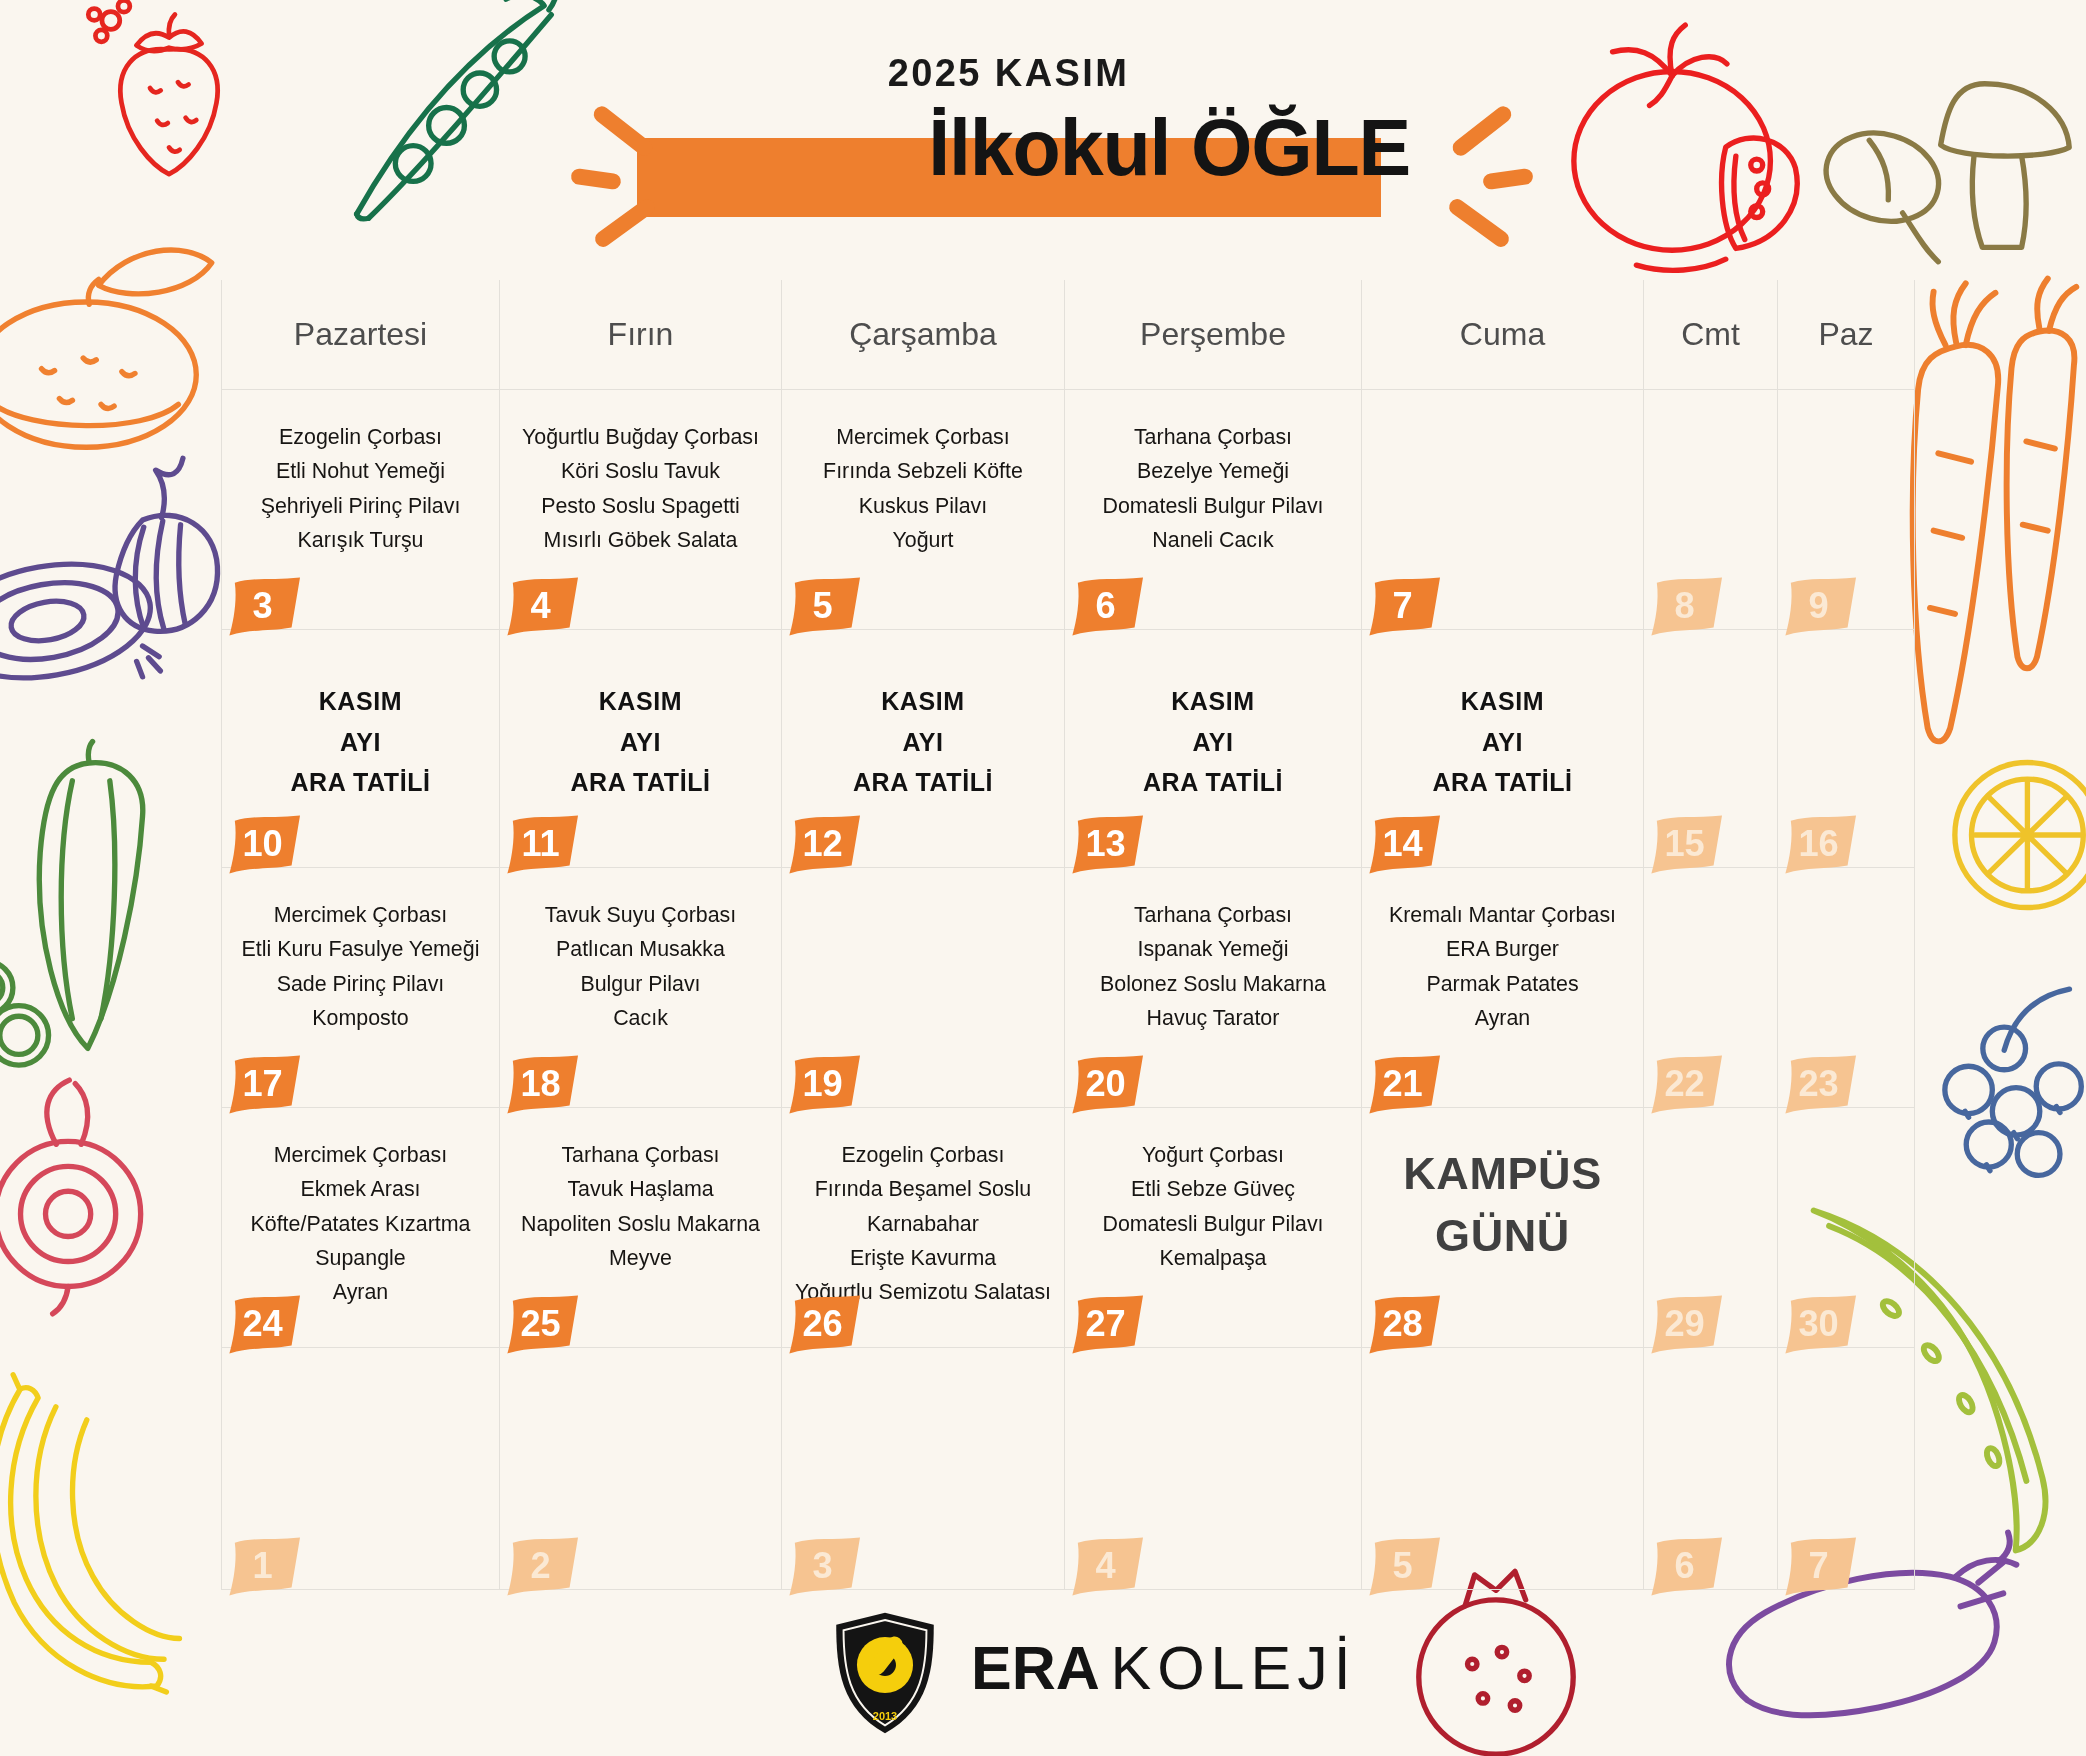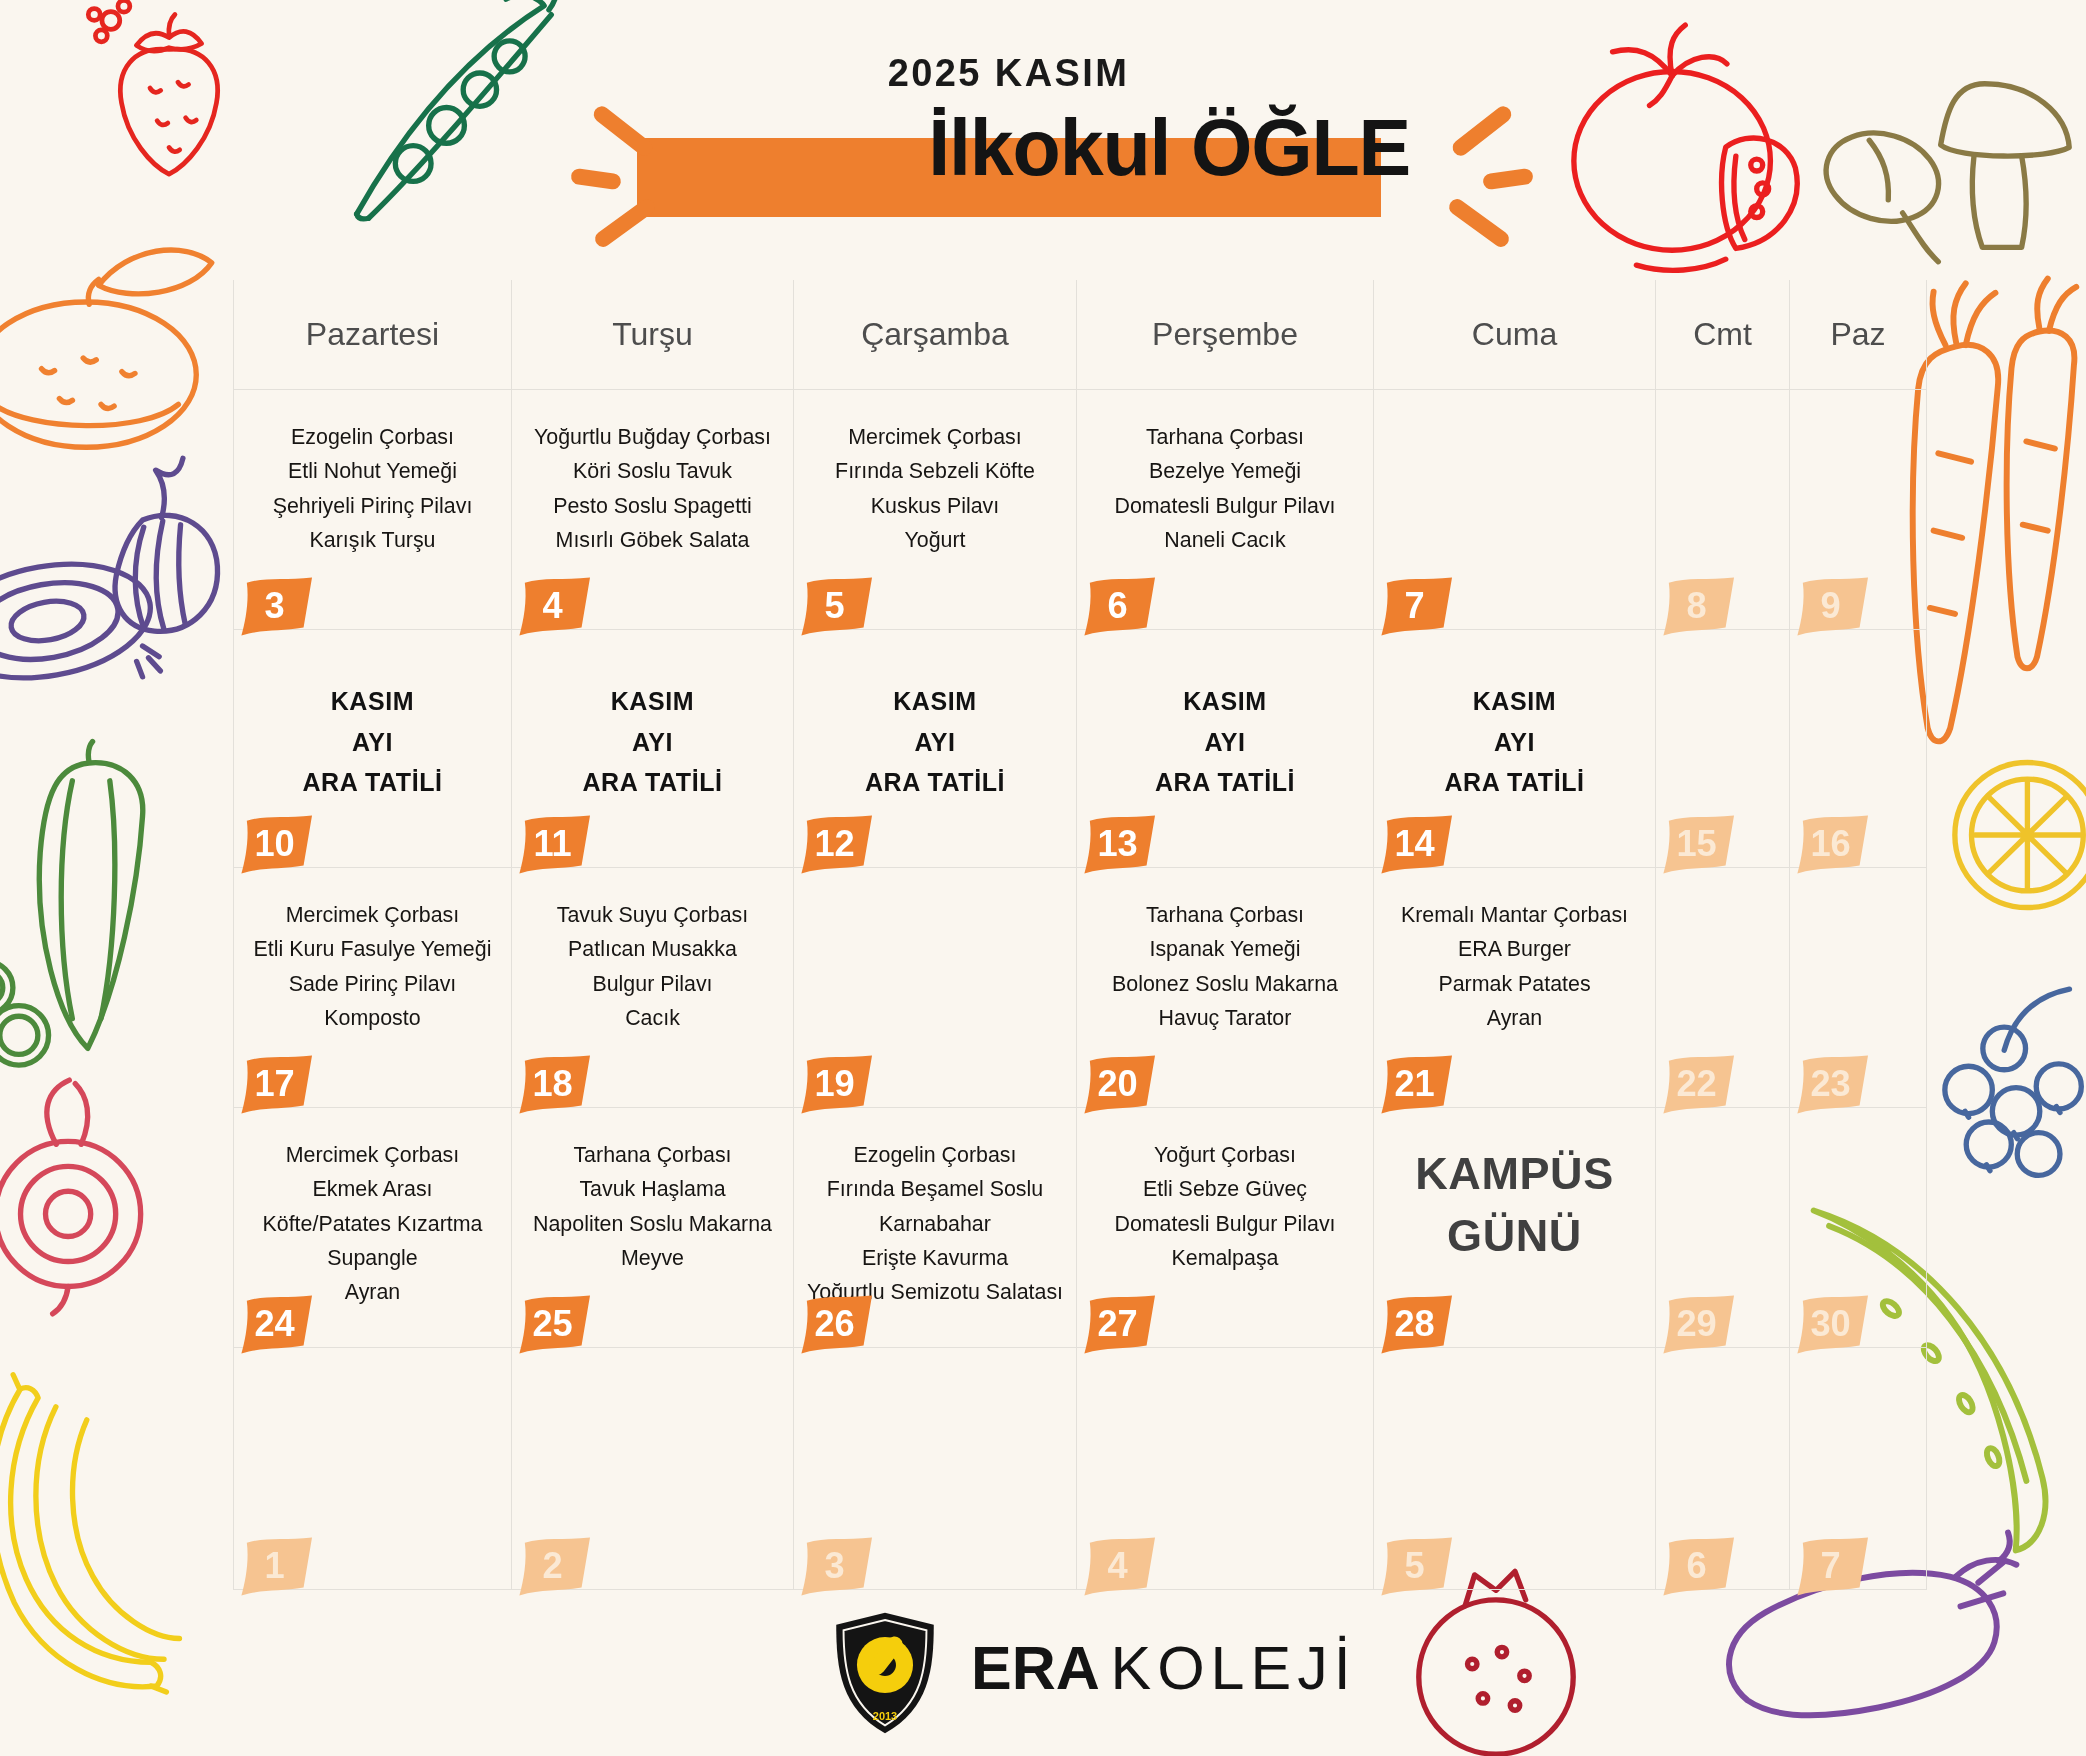--- a/index.html
+++ b/index.html
@@ -35,21 +35,21 @@
   }
   .spark{position:absolute;background:var(--orange);border-radius:9.5px;height:16px;z-index:2;}
   .spark.l1{width:70px;left:588px;top:123px;transform:rotate(38deg);}
   .spark.l2{width:50px;left:571px;top:171px;transform:rotate(8deg);}
   .spark.l3{width:70px;left:590px;top:215px;transform:rotate(-36deg);}
   .spark.r1{width:70px;left:1447px;top:123px;transform:rotate(-38deg);}
   .spark.r2{width:50px;left:1483px;top:171px;transform:rotate(-8deg);}
   .spark.r3{width:70px;left:1444px;top:215px;transform:rotate(36deg);}
   
   .grid{
-    position:absolute;left:233px;top:280px;z-index:1;
+    position:absolute;left:221px;top:280px;z-index:1;
     display:grid;
     grid-template-columns:278px 282px 283px 297px 282px 134px 137px;
     grid-template-rows:110px 240px 238px 240px 240px 242px;
     border-left:1.2px solid var(--line);
   }
   .hcell{
     border-right:1.2px solid var(--line);border-bottom:1.2px solid var(--line);
     display:flex;align-items:center;justify-content:center;
     font-size:32px;color:var(--headtext);
   }
@@ -264,21 +264,21 @@
 <div class="main-title">İlkokul ÖĞLE</div>
 <div class="spark l1"></div>
 <div class="spark l2"></div>
 <div class="spark l3"></div>
 <div class="spark r1"></div>
 <div class="spark r2"></div>
 <div class="spark r3"></div>
 
 <div class="grid">
     <div class="hcell">Pazartesi</div>
-    <div class="hcell">Turşu</div>
+    <div class="hcell">Fırın</div>
     <div class="hcell">Çarşamba</div>
     <div class="hcell">Perşembe</div>
     <div class="hcell">Cuma</div>
     <div class="hcell">Cmt</div>
     <div class="hcell">Paz</div>
     <div class="cell">
       <div class="menu">
         <div class="mline">Ezogelin Çorbası</div>
         <div class="mline">Etli Nohut Yemeği</div>
         <div class="mline">Şehriyeli Pirinç Pilavı</div>

